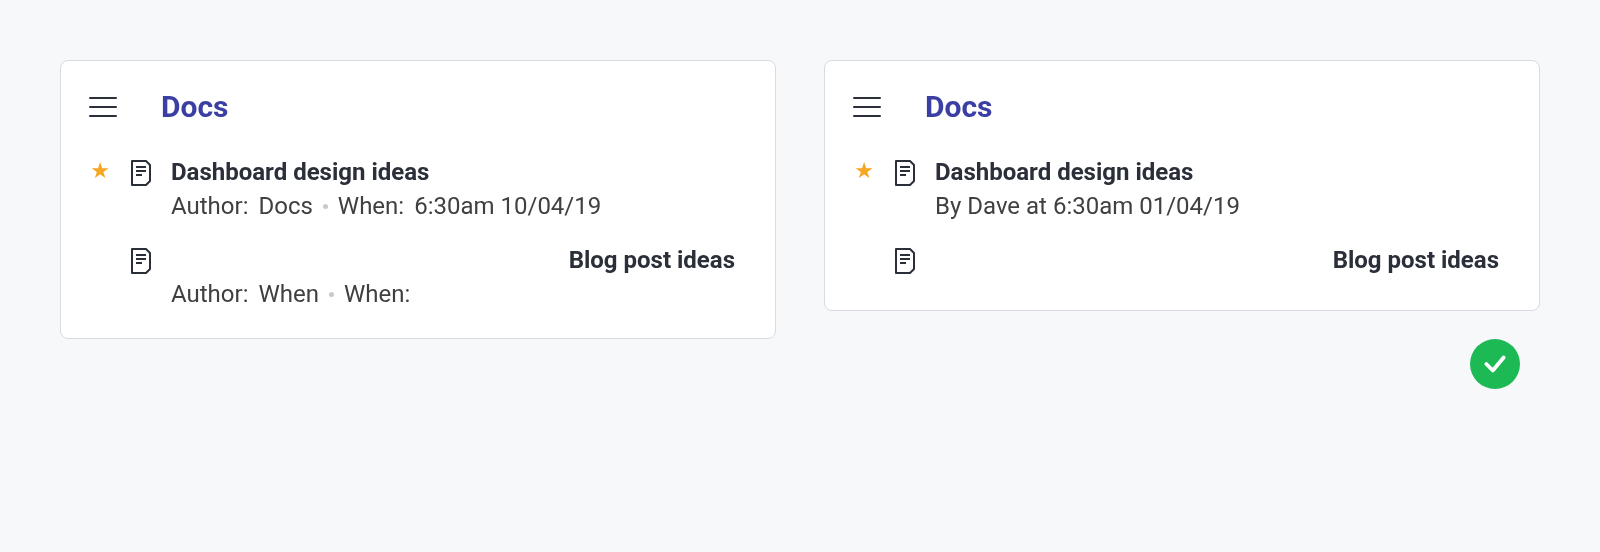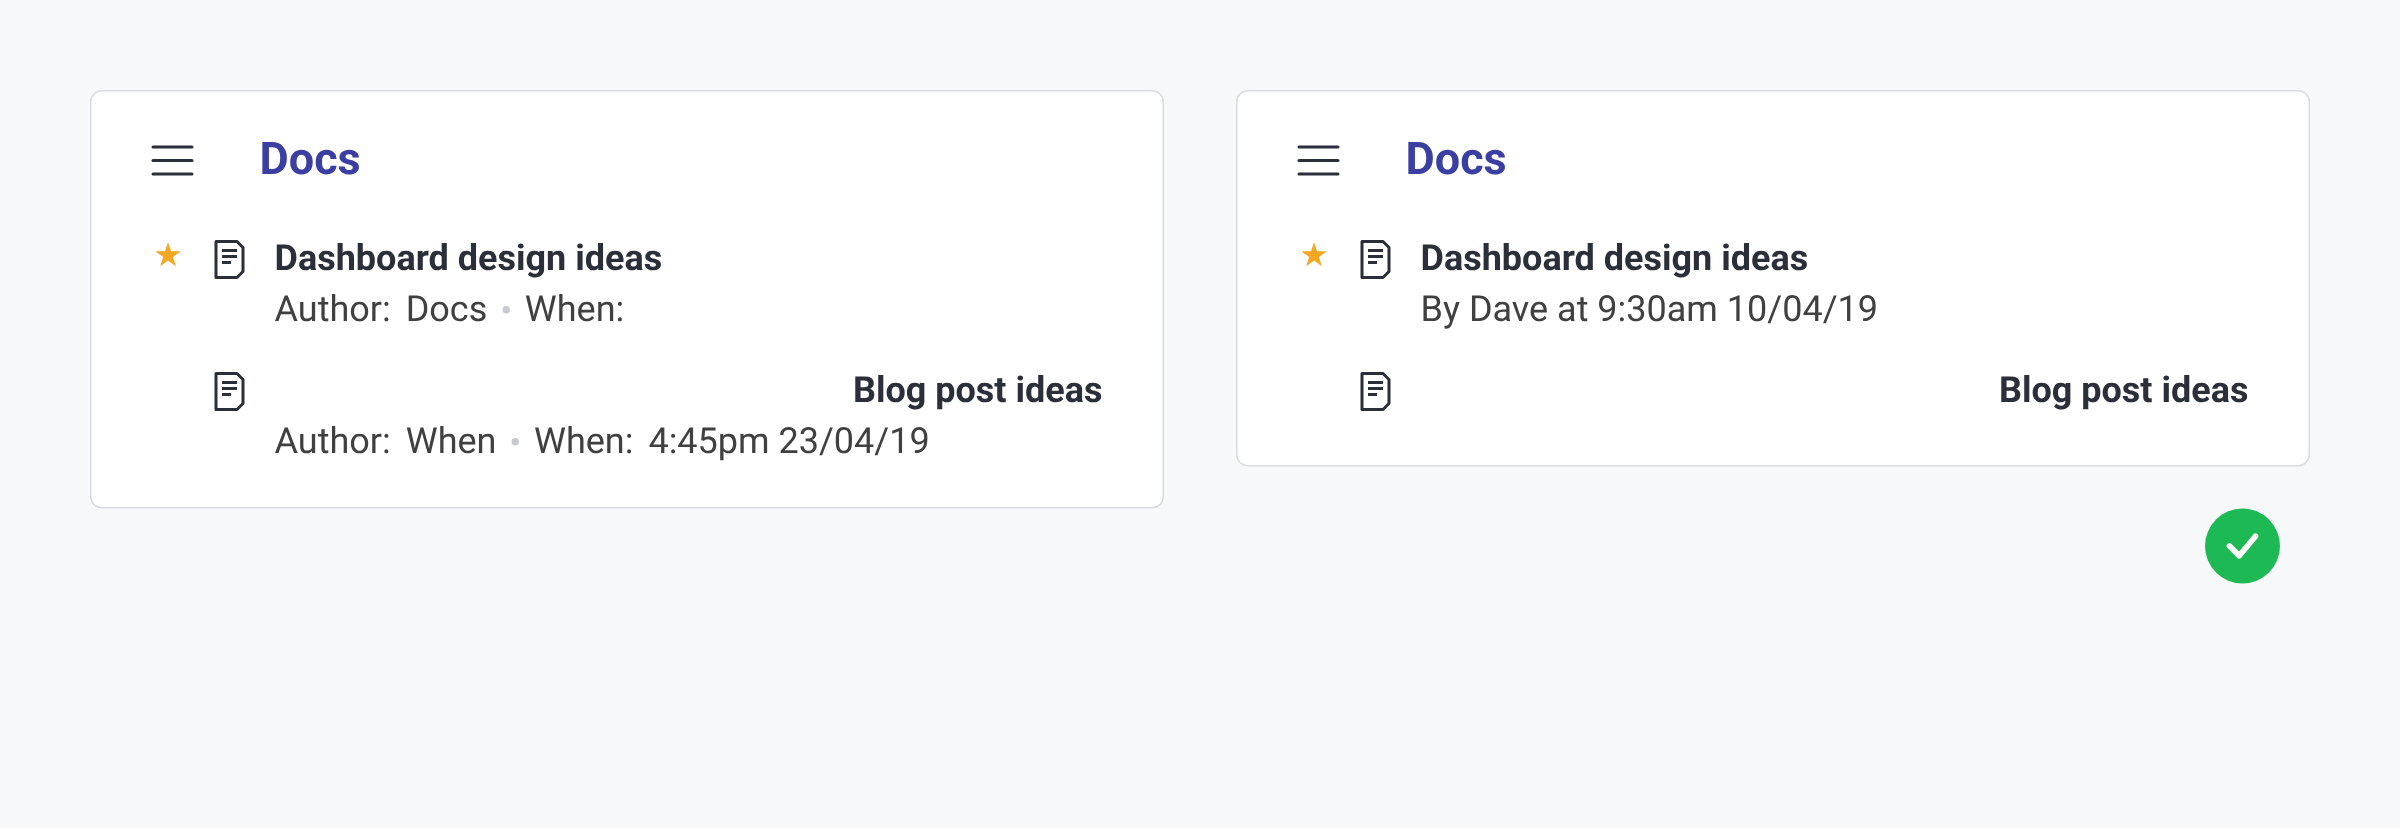--- a/index.html
+++ b/index.html
@@ -17,21 +17,21 @@
     display: flex;
     flex-direction: column;
     align-items: flex-end;
     flex: 1;
   }
   .panel {
     background: #ffffff;
     border: 1px solid #d9dbe2;
     border-radius: 8px;
     width: 100%;
-    padding: 28px 40px 30px 40px;
+    padding: 28px 40px 30px 28px;
   }
   .panel-header {
     display: flex;
     align-items: center;
     gap: 44px;
     margin-bottom: 34px;
   }
   .panel-title {
     color: #3b3fa3;
     font-size: 30px;
@@ -131,20 +131,21 @@
           <line x1="7" y1="15" x2="13" y2="15" stroke="#2b2f3a" stroke-width="2"></line>
         </svg>
       </div>
       <div class="doc-body">
         <div class="doc-title">Dashboard design ideas</div>
         <div class="doc-meta">
           <span>Author:</span>
           <span>Docs</span>
           <span class="dot"></span>
           <span>When:</span>
+          <span>6:30am 10/04/19</span>
         </div>
       </div>
     </div>
 
     <div class="doc-row">
       <div class="star-cell"></div>
       <div class="doc-icon-cell">
         <svg width="24" height="26" viewBox="0 0 24 26" fill="none">
           <path d="M3 1 H17 L21 5 V21 L17 25 H3 V1 Z" stroke="#2b2f3a" stroke-width="2" fill="none" stroke-linejoin="round"></path>
           <line x1="7" y1="7" x2="17" y2="7" stroke="#2b2f3a" stroke-width="2"></line>
@@ -152,21 +153,20 @@
           <line x1="7" y1="15" x2="13" y2="15" stroke="#2b2f3a" stroke-width="2"></line>
         </svg>
       </div>
       <div class="doc-body">
         <div class="doc-title">Blog post ideas</div>
         <div class="doc-meta">
           <span>Author:</span>
           <span>When</span>
           <span class="dot"></span>
           <span>When:</span>
-          <span>4:45pm 23/04/19</span>
         </div>
       </div>
     </div>
   </div>
 </div>
 
 <div class="panel-wrap">
   <div class="panel">
     <div class="panel-header">
       <div class="hamburger">
@@ -185,21 +185,21 @@
         <svg width="24" height="26" viewBox="0 0 24 26" fill="none">
           <path d="M3 1 H17 L21 5 V21 L17 25 H3 V1 Z" stroke="#2b2f3a" stroke-width="2" fill="none" stroke-linejoin="round"></path>
           <line x1="7" y1="7" x2="17" y2="7" stroke="#2b2f3a" stroke-width="2"></line>
           <line x1="7" y1="11" x2="17" y2="11" stroke="#2b2f3a" stroke-width="2"></line>
           <line x1="7" y1="15" x2="13" y2="15" stroke="#2b2f3a" stroke-width="2"></line>
         </svg>
       </div>
       <div class="doc-body">
         <div class="doc-title">Dashboard design ideas</div>
         <div class="doc-meta">
-          <span>By Dave at 9:30am 10/04/19</span>
+          <span>By Dave at 6:30am 01/04/19</span>
         </div>
       </div>
     </div>
 
     <div class="doc-row">
       <div class="star-cell"></div>
       <div class="doc-icon-cell">
         <svg width="24" height="26" viewBox="0 0 24 26" fill="none">
           <path d="M3 1 H17 L21 5 V21 L17 25 H3 V1 Z" stroke="#2b2f3a" stroke-width="2" fill="none" stroke-linejoin="round"></path>
           <line x1="7" y1="7" x2="17" y2="7" stroke="#2b2f3a" stroke-width="2"></line>

